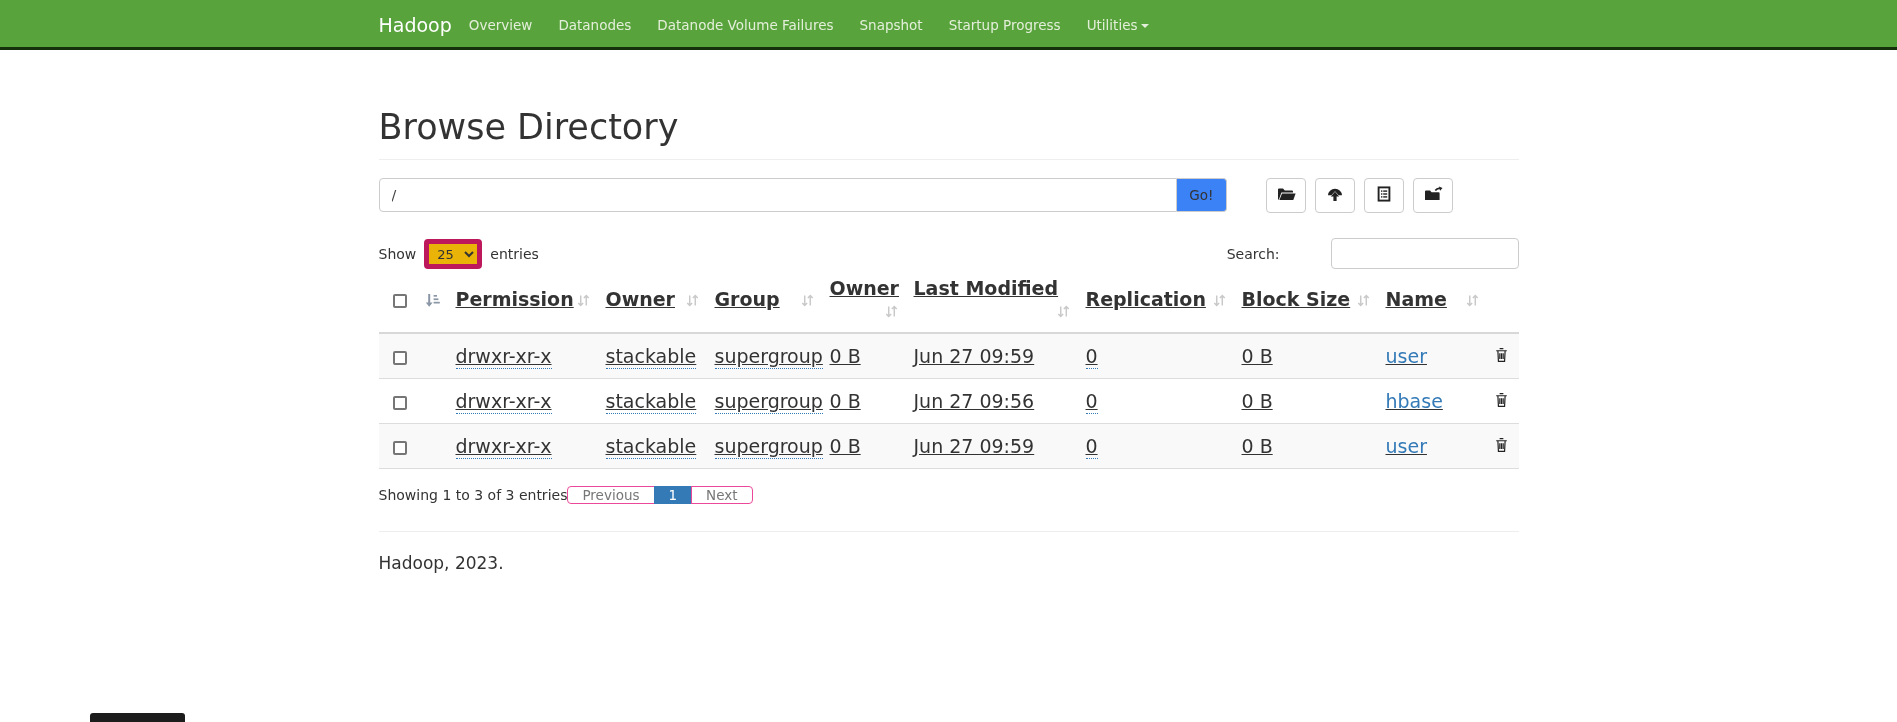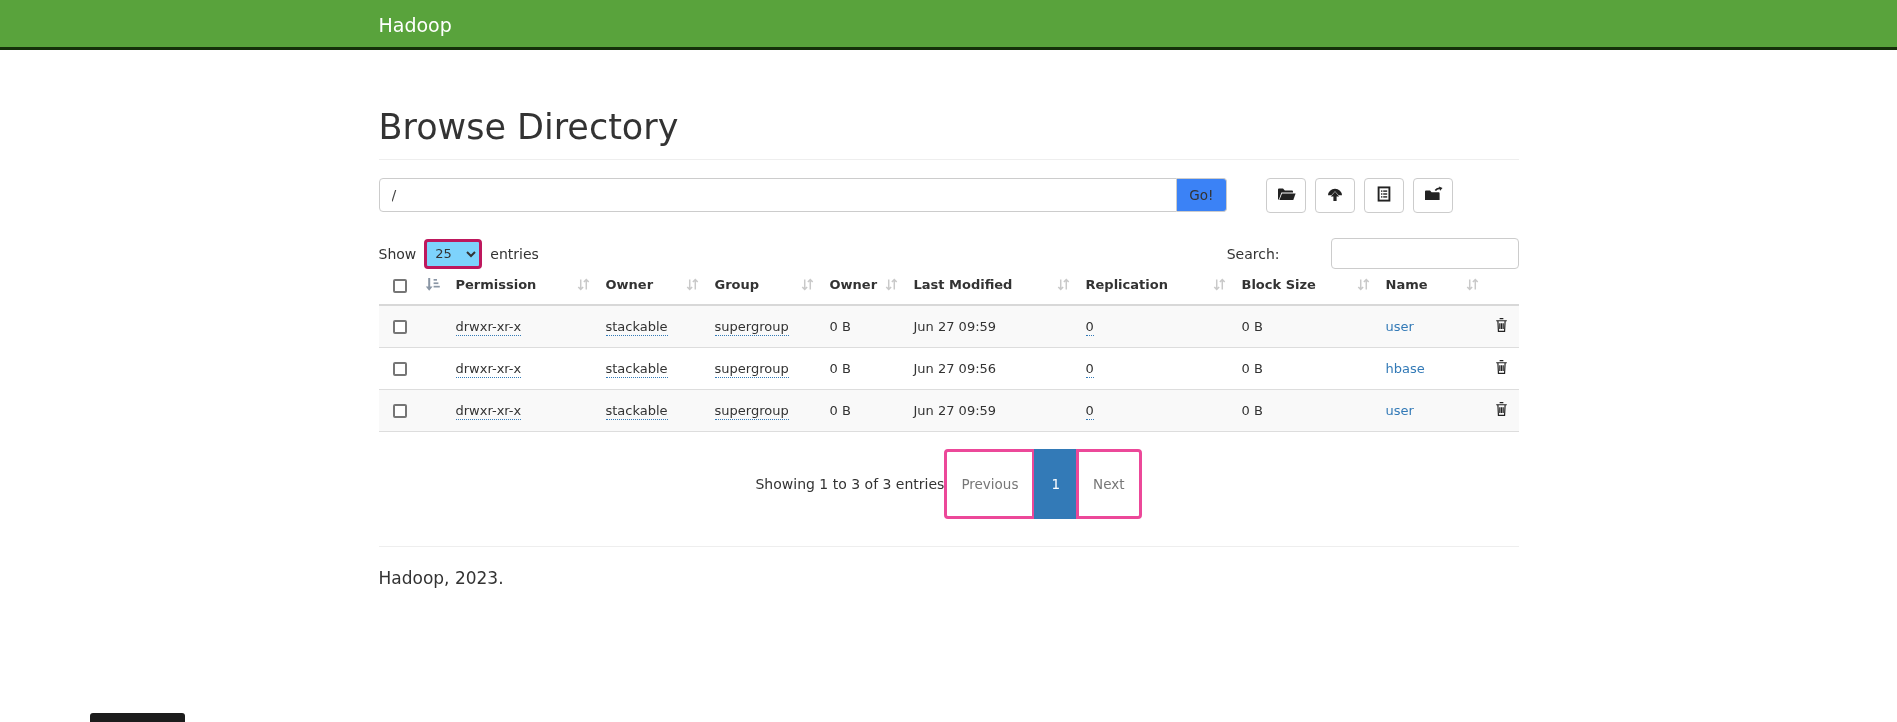--- a/index.html
+++ b/index.html
@@ -30,63 +30,71 @@
                 font-family:"DejaVu Sans","Liberation Sans",sans-serif; }
   .go-btn { height:34px; border:1px solid #CCC; border-left:0; background:#3b82f6; color:#333;
             border-radius:0 4px 4px 0; padding:6px 12px; font-size:13.5px; cursor:pointer;
             font-family:"DejaVu Sans","Liberation Sans",sans-serif; }
   .icon-buttons { display:flex; gap:9px; margin-left:39px; }
   .icon-btn { width:40px; height:35px; border:1px solid #CCC; border-radius:4px; background:#fff;
               display:flex; align-items:center; justify-content:center; cursor:pointer; padding:0; }
   
   .controls { display:flex; justify-content:space-between; align-items:center; }
   .show-ctl { display:flex; align-items:center; gap:8px; font-size:14px; }
-  .len-select { height:30px; width:58px; border:3px solid #be185d; border-radius:4px; color:#333;
-                font-size:13px; padding:2px 4px; background:#7dd3fc;
+  .len-select { height:30px; width:58px; border:5px solid #be185d; border-radius:4px; color:#333;
+                font-size:13px; padding:2px 4px; background:#eab308;
                 font-family:"DejaVu Sans","Liberation Sans",sans-serif; }
   .search-ctl { display:flex; align-items:center; font-size:14px;gap:42px; }
   .search-input { width:188px; height:31px; border:1px solid #CCC; border-radius:4px;
                   margin-left:9px; padding:4px 8px; outline:none; }
   
-  table { width:100%; border-collapse:collapse; font-size:13px; table-layout:fixed; }
+  table { width:100%; border-collapse:collapse; font-size:19px; table-layout:fixed;text-decoration:underline; }
   thead th { text-align:left; font-weight:bold; color:#333; padding:8px 8px 10px;
              border-bottom:2px solid #D8D8D8; cursor:pointer; white-space:nowrap; }
   thead th.col-check { padding-left:14px; cursor:default; }
   th .sort-ic { float:right; margin-top:1px; }
   tbody td { padding:11px 8px; border-top:1px solid #DDD; color:#333; white-space:nowrap; }
   tbody tr:last-child td { border-bottom:1px solid #DDD; }
   tbody tr:nth-child(odd) { background:#F9F9F9; }
   tbody td.col-check { padding-left:14px; }
   .cb { display:inline-block; width:14px; height:14px; border:2px solid #767676;
         border-radius:2px; background:#fff; cursor:pointer; vertical-align:middle; }
   .editable { border-bottom:1px dotted #337AB7; padding-bottom:1px; cursor:pointer; }
   .name-link { color:#337AB7; text-decoration:none; cursor:pointer; }
   .trash-btn { background:none; border:0; padding:0; cursor:pointer; }
   
-  .table-footer { display:flex; justify-content:center; align-items:center; margin-top:17px; }
+  .table-footer { display:flex; justify-content:flex-start; align-items:center; margin-top:17px; }
   .dt-info { font-size:14px; color:#333; }
   .pagination { display:flex; list-style:none; margin:0; padding:0; }
-  .pagination li { padding:24px 14px; border:3px solid #ec4899; background:#fff; color:#777;
+  .pagination li { padding:0 14px; border:1px solid #ec4899; background:#fff; color:#777;
                    font-size:13.5px; margin-left:-1px; cursor:pointer; }
   .pagination li:first-child { border-radius:4px 0 0 4px; margin-left:0; }
   .pagination li:last-child { border-radius:0 4px 4px 0; }
   .pagination li.active { background:#337AB7; border-color:#337AB7; color:#fff; }
   
   .footer-hr { margin-top:27px; }
   .site-footer { font-size:17px; color:#333; margin-top:21px; }
   
   .status-bubble { position:absolute; left:90px; bottom:0; width:95px; height:9px;
                    background:#1C1C1C; border-radius:3px 3px 0 0; }
 </style>
 </head>
 <body>
 
 <nav class="navbar">
   <div class="navbar-inner">
     <a class="brand">Hadoop</a>
+    <ul class="nav-links">
+      <li><span>Overview</span></li>
+      <li><span>Datanodes</span></li>
+      <li><span>Datanode Volume Failures</span></li>
+      <li><span>Snapshot</span></li>
+      <li><span>Startup Progress</span></li>
+      <li><span>Utilities</span><span class="caret"></span></li>
+    </ul>
   </div>
 </nav>
 
 <div class="container">
   <h1>Browse Directory</h1>
   <hr class="head-hr">
 
   <div class="path-row">
     <div class="input-group">
       <input class="path-input" type="text" value="/" style="">

